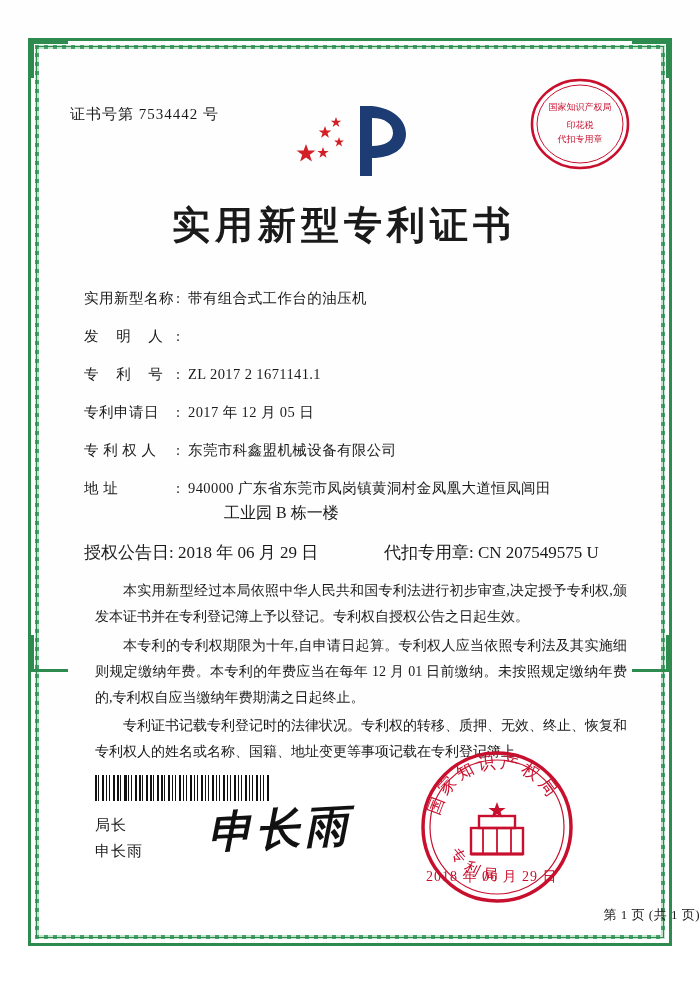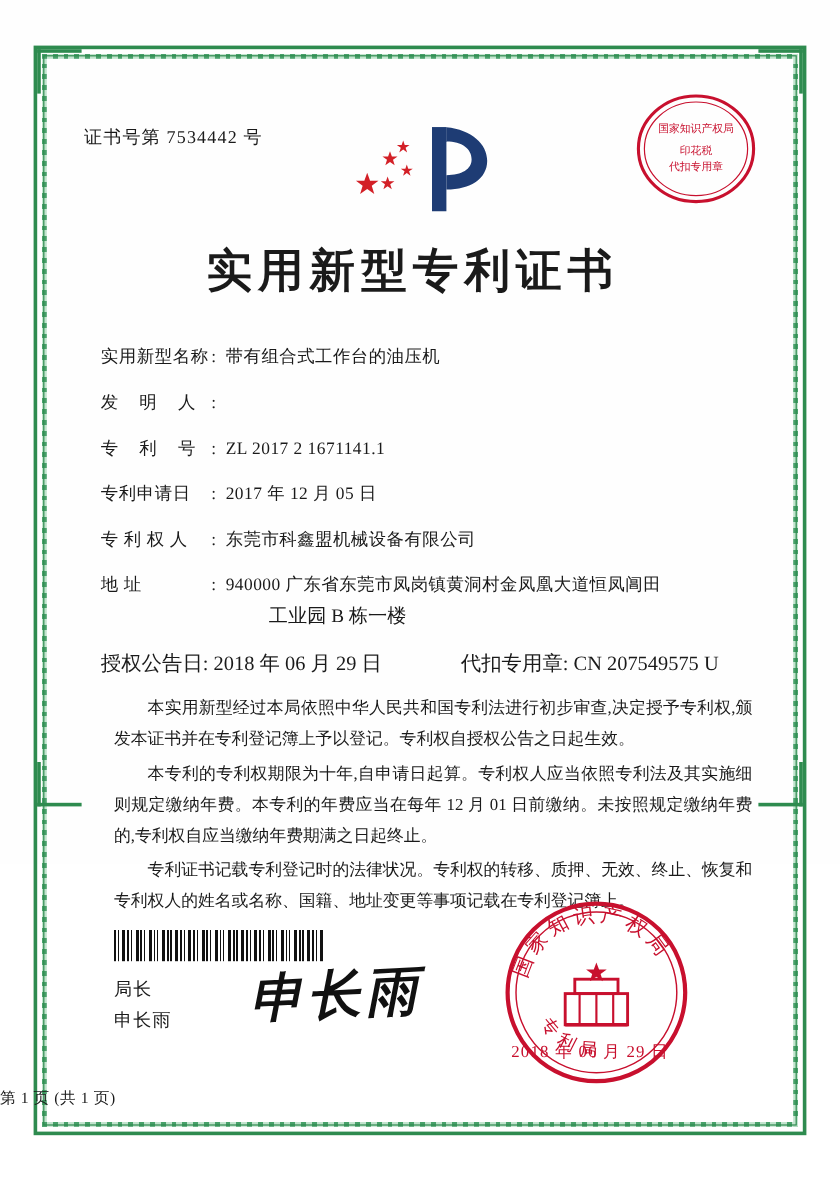--- a/index.html
+++ b/index.html
@@ -224,21 +224,21 @@
     color: #c8102e;
     letter-spacing: 1px;
     white-space: nowrap;
   }
 
   .page-footer {
     position: absolute;
     left: 0;
     right: 0;
     top: 906px;
-    text-align: left;
+    text-align: right;
     font-size: 13px;
     letter-spacing: 0.5px;
   }
 </style>
 </head>
 <body>
 
 <div id="certificate">
 
   <div class="border-pattern"></div>

